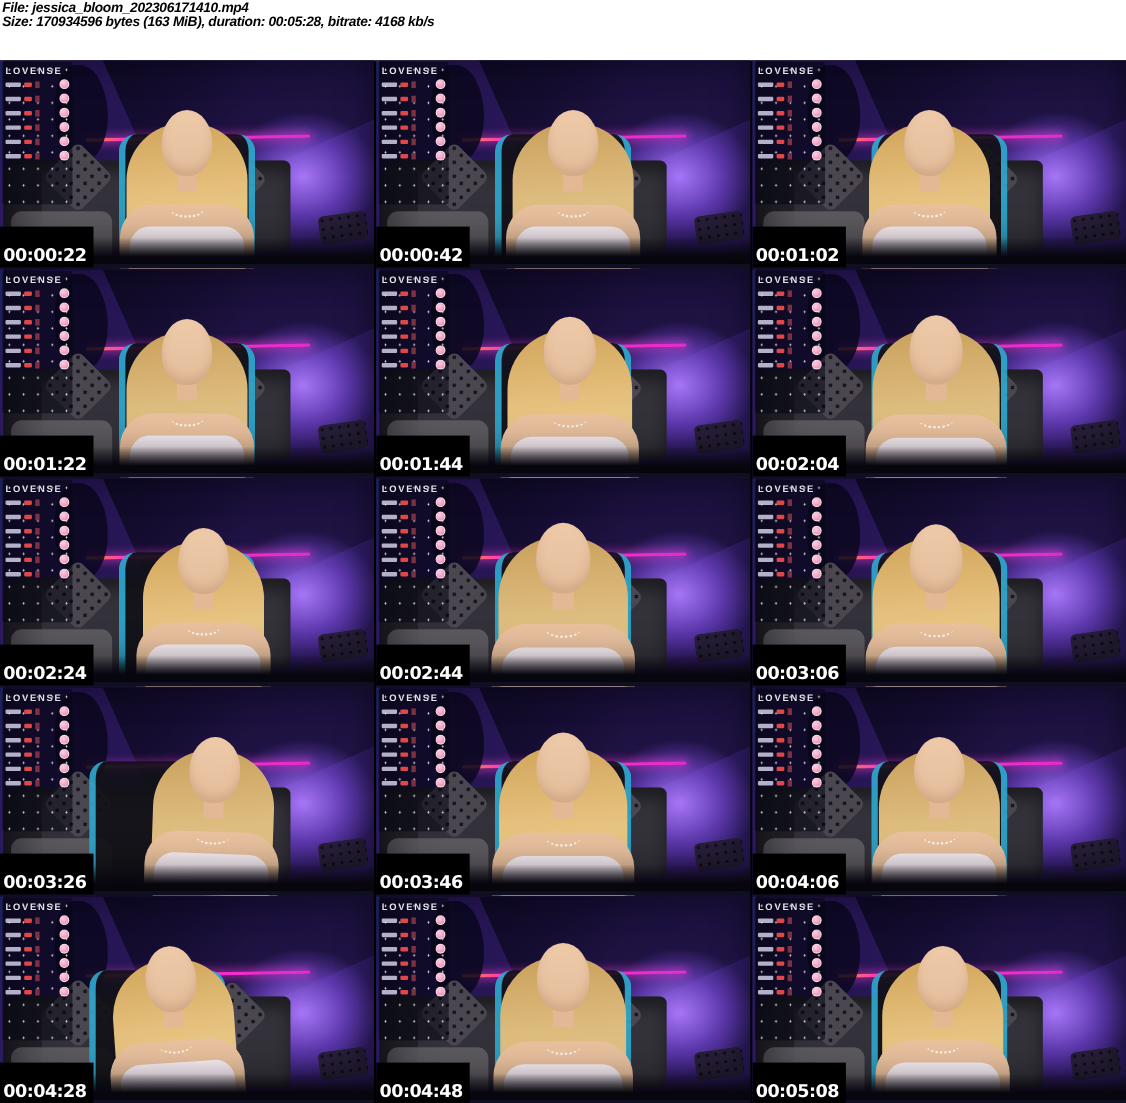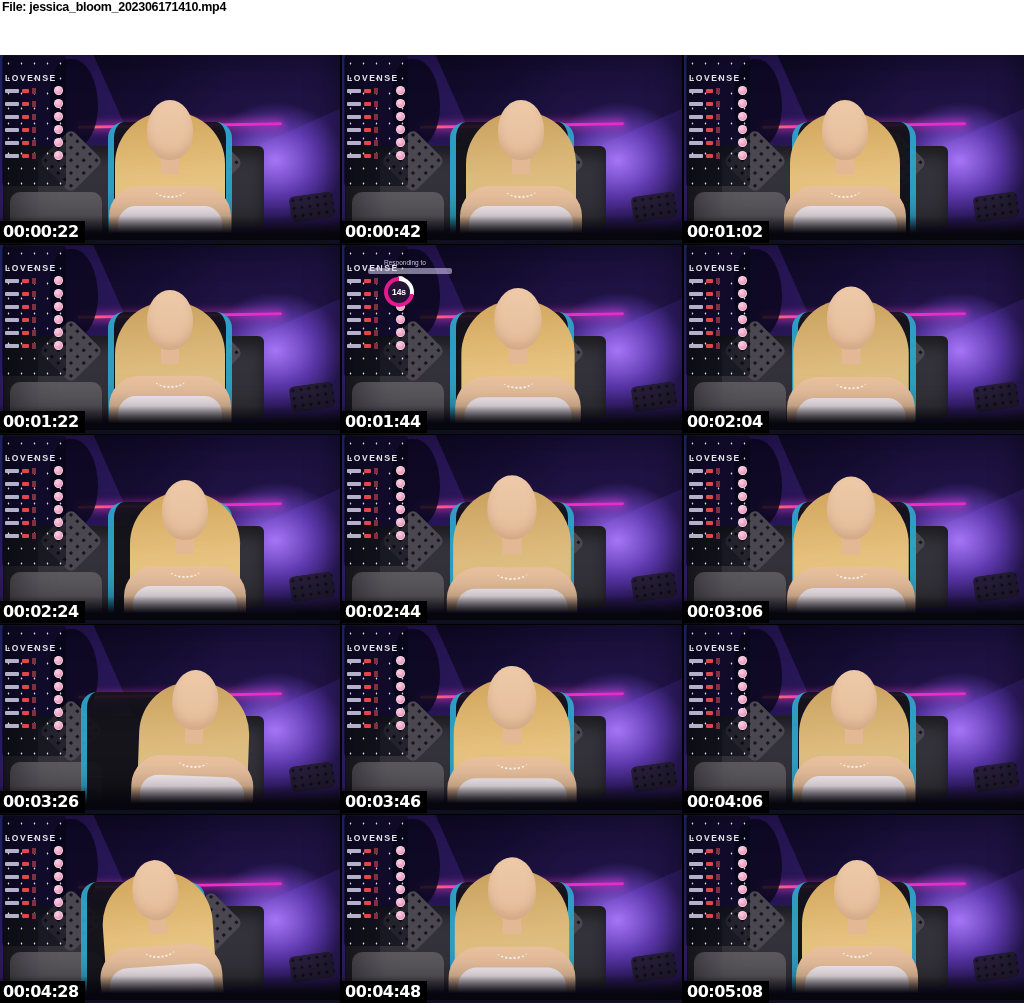--- a/index.html
+++ b/index.html
@@ -6,21 +6,21 @@
   html,body { width:1024px; height:1003px; overflow:hidden; background:#000; }
   body { font-family:"Liberation Sans", sans-serif; }
 
   
   .header {
     width:1024px; height:55px; background:#ffffff; color:#000;
     padding:1px 0 0 2px;
   }
   .hline {
     font-size:12.5px; font-weight:bold; line-height:13.2px;
-    letter-spacing:-0.3px; white-space:nowrap;
+    letter-spacing:-0.3px; white-space:nowrap;font-style:italic;
   }
 
   
   .grid {
     display:grid;
     grid-template-columns:340px 340px 340px;
     grid-auto-rows:189px;
     column-gap:2px; row-gap:1px;
     background:#000;
   }
@@ -135,21 +135,21 @@
     background:#1d1e3e;
   }
   .scene .vignette {
     position:absolute; inset:0;
     box-shadow:inset 0 -22px 34px rgba(0,0,0,.45), inset 22px 0 34px rgba(0,0,0,.25);
   }
 
   
   .lovense {
     position:absolute; top:1px; left:2px; width:64px; height:130px;
-    background:rgba(6,5,18,.55); border-radius:3px; padding:17px 3px;
+    background:rgba(6,5,18,.55); border-radius:3px; padding:3px 3px;
     background-image:radial-gradient(rgba(255,255,255,.85) .6px, transparent 1.1px);
     background-size:13px 15px;
   }
   .lv-logo {
     font-size:8.5px; font-weight:bold; letter-spacing:1.6px; color:#e3e3ee;
     text-shadow:0 0 1px #000; white-space:nowrap; line-height:11px;
   }
   .trow { display:flex; align-items:center; height:13px; gap:3px; }
   .trow .range { width:14px; height:4px; background:rgba(212,206,232,.85); border-radius:1px; }
   .trow .secs  { width:7px;  height:4px; background:#e04848; border-radius:1px; }
@@ -175,21 +175,21 @@
   }
   .ring::before {
     content:""; position:absolute; inset:4px; border-radius:50%; background:#241335;
   }
   .cd-val { position:relative; font-size:8.5px; font-weight:bold; color:#fff; }
 
   
   .ts {
     position:absolute; left:0; bottom:1px; background:#000; color:#fff;
     font-family:"DejaVu Sans", sans-serif; font-weight:bold;
-    font-size:16px; line-height:20px; padding:1px 6px 1px 3px;
+    font-size:16px; line-height:20px; padding:16px 6px 1px 3px;
     letter-spacing:-0.5px;
   }
 
   
   .thumb:nth-child(2)  .person { transform:translateX(-44%); }
   .thumb:nth-child(3)  .person { transform:translateX(-56%); }
   .thumb:nth-child(5)  .person { transform:translateX(-46%) scale(1.03); }
   .thumb:nth-child(6)  .person { transform:translateX(-52%) scale(1.05); }
   .thumb:nth-child(7)  .person { transform:translateX(-40%); }
   .thumb:nth-child(8)  .person { transform:translateX(-50%) scale(1.07); }
@@ -200,20 +200,21 @@
   .thumb:nth-child(14) .person { transform:translateX(-50%) scale(1.04); }
   .thumb:nth-child(15) .person { transform:translateX(-48%); }
   .thumb:nth-child(odd) .hair  { filter:saturate(1.06) brightness(1.03); }
   .thumb:nth-child(10) .chair, .thumb:nth-child(13) .chair { left:42%; }
 </style>
 </head>
 <body>
 
 <div class="header">
   <div class="hline">File: jessica_bloom_202306171410.mp4</div>
+  <div class="hline">Size: 170934596 bytes (163 MiB), duration: 00:05:28, bitrate: 4168 kb/s</div>
 </div>
 
 <div class="grid" id="grid">
     <div class="thumb">
     <div class="scene">
       <div class="wall"></div>
       <div class="attic"></div>
       <div class="glow"></div>
       <div class="led"></div>
       <div class="plant"></div>
@@ -541,27 +542,20 @@
           <span class="dot"></span>
         </div>
       <div class="trow">
           <span class="range"></span>
           <span class="secs"></span>
           <span class="sq"></span>
           <span class="dot"></span>
         </div>
     </div>
 
-    <div class="countdown">
-      <div class="cd-resp">Responding to</div>
-      <div class="cd-name"></div>
-      <div class="ring">
-        <span class="cd-val">14s</span>
-      </div>
-    </div>
 
     <div class="ts">00:01:44</div>
   </div>
     <div class="thumb">
     <div class="scene">
       <div class="wall"></div>
       <div class="attic"></div>
       <div class="glow"></div>
       <div class="led"></div>
       <div class="plant"></div>

